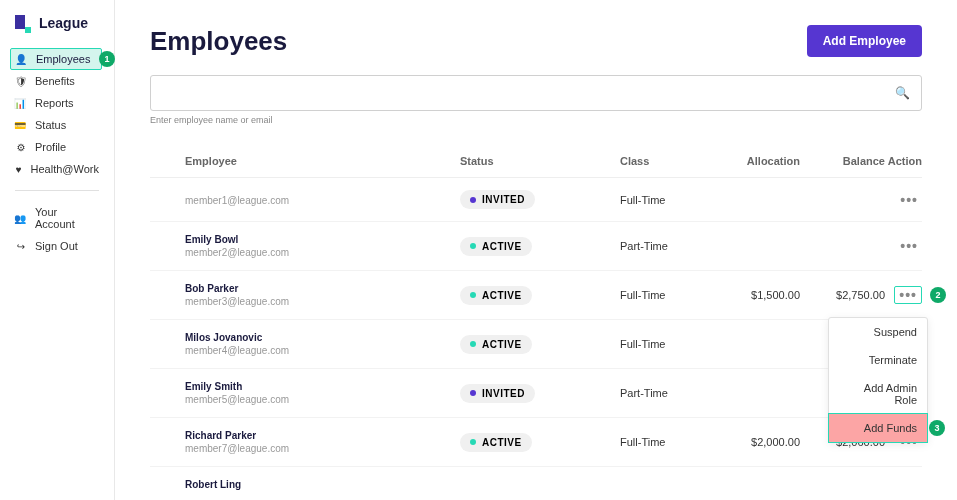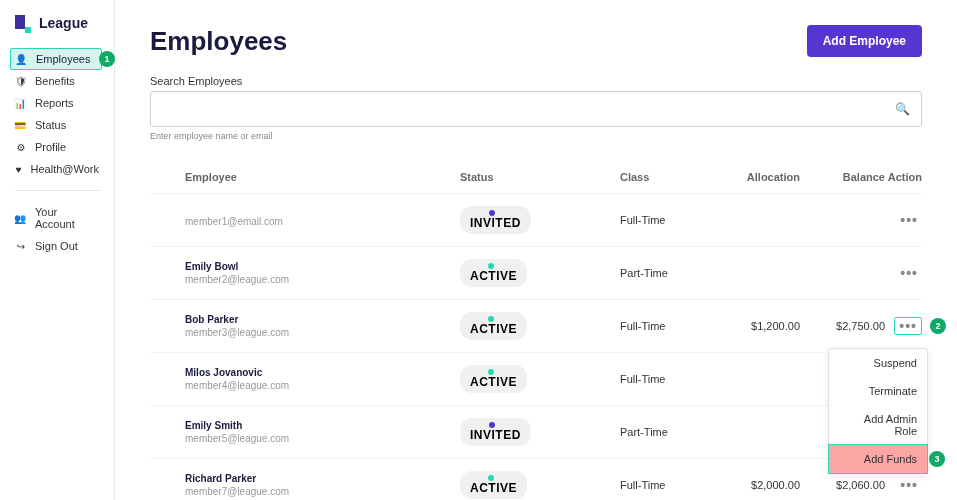--- a/index.html
+++ b/index.html
@@ -26,21 +26,21 @@
 .table-head { display: flex; padding: 10px 0; font-size: 11px; color: #666; font-weight: 600; border-bottom: 1px solid #eee; }
 .col-emp { width: 310px; padding-left: 35px; }
 .col-status { width: 160px; }
 .col-class { width: 90px; }
 .col-alloc { width: 90px; text-align: right; }
 .col-bal { width: 85px; text-align: right; }
 .col-action { flex: 1; text-align: right; }
 .row { display: flex; align-items: center; padding: 12px 0; border-bottom: 1px solid #f2f2f2; font-size: 11px; position: relative; }
 .emp-name { font-weight: 700; color: #1a1a3e; font-size: 10px; }
 .emp-email { color: #999; font-size: 10px; margin-top: 2px; }
-.badge { display: inline-flex; align-items: center; padding: 4px 10px; border-radius: 12px; background: #f0f0f0; font-size: 12px; font-weight: 700; letter-spacing: 0.5px; flex-direction: column; }
+.badge { display: inline-flex; align-items: center; padding: 4px 10px; border-radius: 12px; background: #f0f0f0; font-size: 10px; font-weight: 700; letter-spacing: 0.5px; }
 .badge-dot { width: 6px; height: 6px; border-radius: 50%; margin-right: 6px; }
 .dot-invited { background: #5636d1; }
 .dot-active { background: #26d9b5; }
 .class-text { color: #333; }
 .money { color: #333; }
 .action-btn { color: #888; cursor: pointer; font-size: 14px; letter-spacing: 1px; font-weight: 700; padding: 0 4px; }
 .action-btn.hl { border: 1px solid #26d9b5; border-radius: 2px; position: relative; }
 .dropdown { position: absolute; right: -6px; top: 30px; background: #fff; border: 1px solid #e0e0e0; border-radius: 3px; box-shadow: 0 2px 8px rgba(0,0,0,0.08); width: 100px; z-index: 10; }
 .dropdown-item { padding: 8px 10px; font-size: 11px; color: #333; cursor: pointer; }
 .dropdown-item.hl { background: #fca5a5; border: 1px solid #26d9b5; margin: -1px; position: relative; }
@@ -87,40 +87,39 @@
     <span class="icon">↪</span>
     <span>Sign Out</span>
   </div>
 </div>
 
 <div class="main">
   <div class="header">
     <h1 class="title">Employees</h1>
     <button class="btn-primary">Add Employee</button>
   </div>
-  <label class="search-label">Search Employees</label>
   <div class="search-wrap">
     <input class="search-input" style="">
     <span class="search-icon">🔍</span>
   </div>
   <div class="helper">Enter employee name or email</div>
 
   <div class="table-head">
     <div class="col-emp">Employee</div>
     <div class="col-status">Status</div>
     <div class="col-class">Class</div>
     <div class="col-alloc">Allocation</div>
     <div class="col-bal">Balance</div>
     <div class="col-action">Action</div>
   </div>
 
   <div id="rows">
       <div class="row">
         <div class="col-emp">
-          <div class="emp-email">member1@email.com</div>
+          <div class="emp-email">member1@league.com</div>
         </div>
         <div class="col-status"><span class="badge">
             <span class="badge-dot dot-invited"></span>
             <span>INVITED</span>
           </span></div>
         <div class="col-class class-text">Full-Time</div>
         <div class="col-alloc money"></div>
         <div class="col-bal money"></div>
         <div class="col-action"><span class="action-btn">•••</span></div>
       </div>
@@ -141,21 +140,21 @@
       <div class="row">
         <div class="col-emp">
           <div class="emp-name">Bob Parker</div>
           <div class="emp-email">member3@league.com</div>
         </div>
         <div class="col-status"><span class="badge">
             <span class="badge-dot dot-active"></span>
             <span>ACTIVE</span>
           </span></div>
         <div class="col-class class-text">Full-Time</div>
-        <div class="col-alloc money">$1,200.00</div>
+        <div class="col-alloc money">$1,500.00</div>
         <div class="col-bal money">$2,750.00</div>
         <div class="col-action" style="position: relative;"><span class="action-btn hl">•••</span><span class="marker" style="right: -24px;">2</span><div class="dropdown">
             <div class="dropdown-item">Suspend</div>
             <div class="dropdown-item">Terminate</div>
             <div class="dropdown-item">Add Admin Role</div>
             <div class="dropdown-item hl">Add Funds<span class="marker" style="right: -18px;">3</span></div>
           </div></div>
       </div>
       <div class="row">
         <div class="col-emp">

